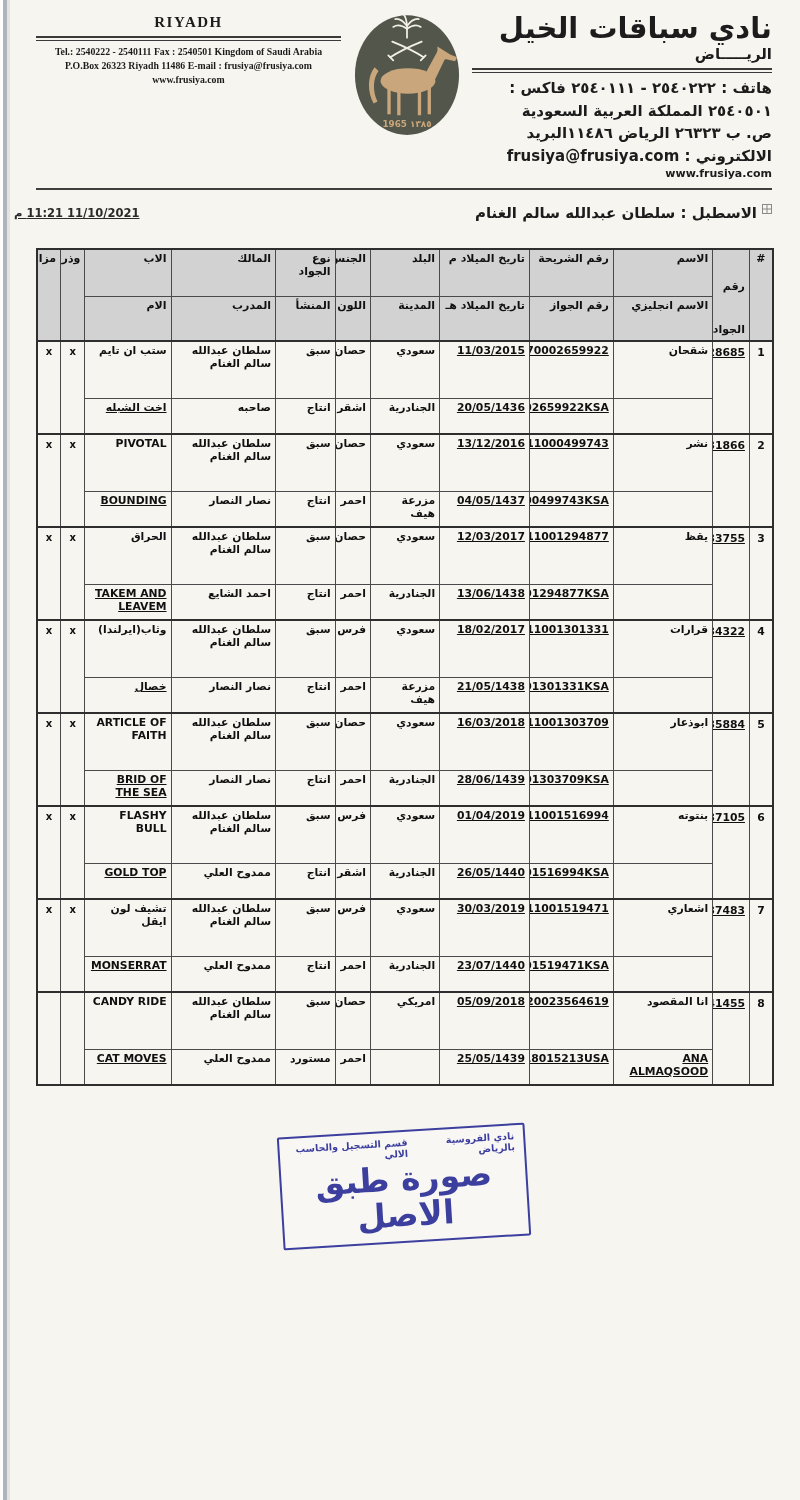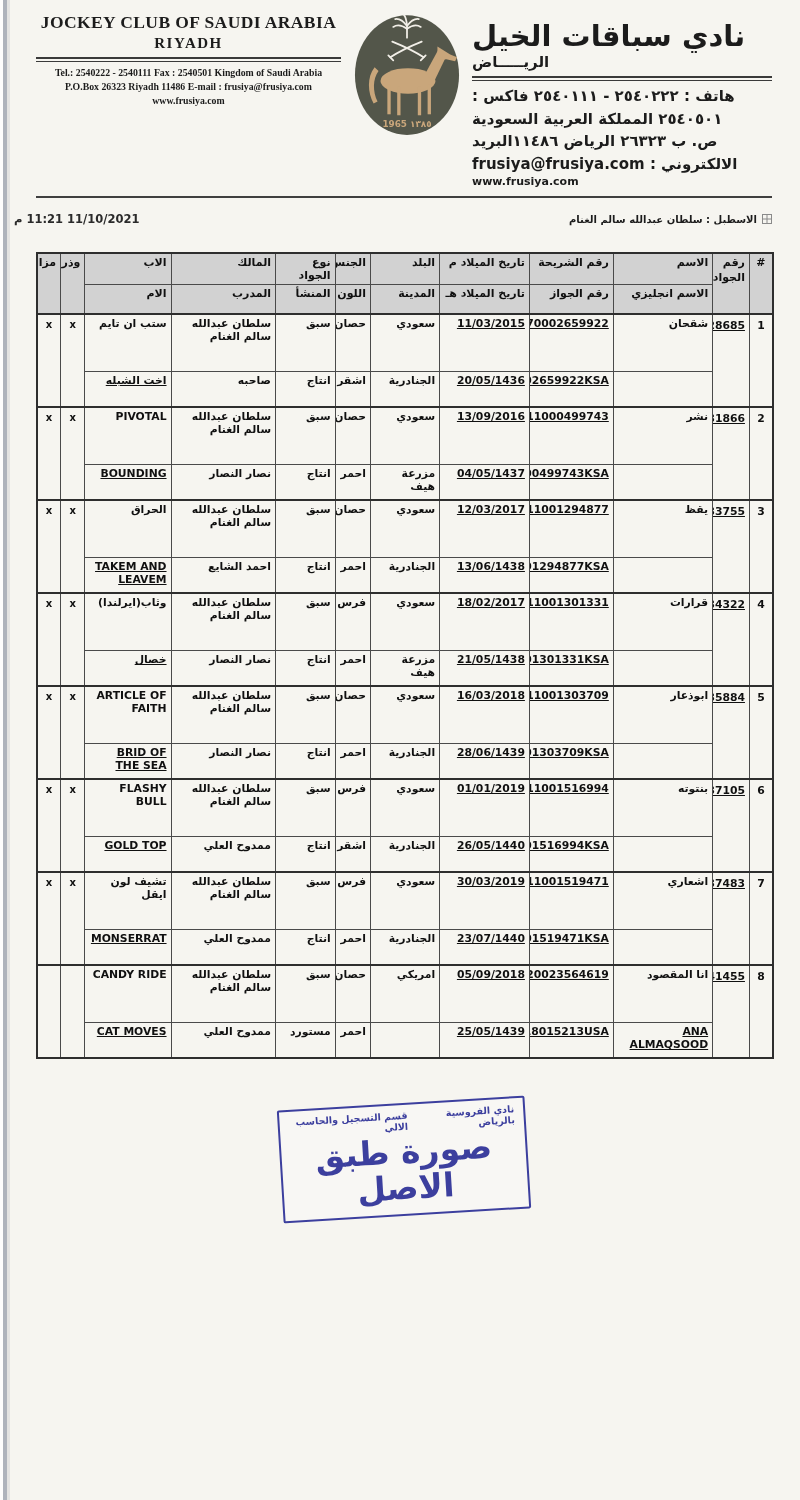--- a/index.html
+++ b/index.html
@@ -18,47 +18,47 @@
   .letterhead{
     display:flex;justify-content:space-between;align-items:flex-start;
     padding-top:12px;padding-bottom:8px;border-bottom:2px solid #3f3f3f;
   }
   .lh-left{width:305px;text-align:center;font-family:"Liberation Serif",serif;}
   .club-en{font-size:17.5px;font-weight:bold;letter-spacing:.4px;white-space:nowrap;}
   .city-en{font-size:15px;font-weight:bold;letter-spacing:1.5px;margin-top:2px;}
   .rule-double{height:2px;border-top:2px solid #3a3a3a;border-bottom:1px solid #3a3a3a;margin:5px 0 4px;}
   .contact-en{font-size:9.8px;font-weight:bold;line-height:1.45;}
   .lh-logo{width:108px;margin-top:0px;flex:0 0 auto;}
-  .lh-right{width:300px;text-align:left;margin-top:8px;}
+  .lh-right{width:300px;text-align:right;}
   .club-ar{font-size:29px;font-weight:bold;line-height:1.15;}
   .city-ar{font-size:15px;font-weight:bold;letter-spacing:1px;margin-top:0px;}
   .contact-ar{font-size:15px;font-weight:bold;line-height:1.5;direction:rtl;}
   .site-ar{font-size:11px;font-weight:bold;}
 
   
   .meta-row{display:flex;justify-content:space-between;align-items:center;margin-top:14px;}
-  .datetime{direction:rtl;text-align:left;font-size:11.5px;font-weight:bold;color:#2a2a2a;margin-left:-22px;}
-  .stable{direction:rtl;display:flex;gap:5px;font-size:10px;font-weight:bold;}
+  .datetime{direction:rtl;text-align:left;font-size:11.5px;font-weight:bold;color:#2a2a2a;margin-left:-22px;text-decoration:underline;}
+  .stable{direction:rtl;display:flex;gap:5px;font-size:15px;font-weight:bold;}
   .grid-icon{display:inline-block;line-height:0;}
 
   
   table.horse-table{
     direction:rtl;border-collapse:collapse;table-layout:fixed;
     width:738px;margin-top:26px;border:2px solid #2e2e2e;
     font-size:10.8px;font-weight:bold;color:#101010;
   }
   .horse-table thead{border-bottom:2.5px solid #2e2e2e;}
   .horse-table tbody{border-top:2px solid #2e2e2e;}
   .horse-table th,.horse-table td{
     border:1px solid #4a4a4a;padding:2px 4px;vertical-align:top;
     text-align:right;overflow:hidden;
   }
   .horse-table th{background:#d2d2d2;font-size:11px;height:24px;font-weight:bold;}
   th.c-center,td.c-center{text-align:center;}
-  .hno div{line-height:1.35;}
+  .hno div{line-height:1.35;margin-top:28px;}
   tr.sub1 td{height:52px;}
   tr.sub2 td{height:30px;}
   td.c-top{vertical-align:top;padding-top:4px;}
   td.c-mark{font-size:10px;}
   td.c-num{letter-spacing:0px;text-decoration:underline;}
 
   
   .stamp-wrap{display:flex;justify-content:center;margin-top:44px;}
   .stamp{
     direction:rtl;width:226px;border:2.5px solid #3c3f9e;border-radius:2px;
@@ -70,21 +70,20 @@
 </style>
 </head>
 <body>
 
 <div class="scan-strip"></div>
 
 <div class="content">
 
   <div class="letterhead">
     <div class="lh-left">
-      <div class="club-en">JOCKEY CLUB OF SAUDI ARABIA</div>
       <div class="city-en">RIYADH</div>
       <div class="rule-double"></div>
       <div class="contact-en">Tel.: 2540222 - 2540111  Fax : 2540501   Kingdom of Saudi Arabia</div>
       <div class="contact-en">P.O.Box 26323 Riyadh 11486   E-mail : frusiya@frusiya.com</div>
       <div class="contact-en">www.frusiya.com</div>
     </div>
 
     <div class="lh-logo">
       <svg width="108" height="128" viewBox="0 0 110 130">
         <ellipse cx="55" cy="64" rx="53" ry="61" fill="#53564a"></ellipse>
@@ -207,21 +206,21 @@
           <td>صاحبه</td>
           <td class="c-num">اخت الشبله</td>
         </tr>
       </tbody>
       <tbody>
         <tr class="sub1">
           <td class="c-center c-top" rowspan="2">2</td>
           <td class="c-top c-num" rowspan="2">31866</td>
           <td>نشر</td>
           <td class="c-num">111000499743</td>
-          <td class="c-num">13/09/2016</td>
+          <td class="c-num">13/12/2016</td>
           <td>سعودي</td>
           <td>حصان</td>
           <td>سبق</td>
           <td>سلطان عبدالله سالم الغنام</td>
           <td>PIVOTAL</td>
           <td class="c-center c-top c-mark" rowspan="2">x</td>
           <td class="c-center c-top c-mark" rowspan="2">x</td>
         </tr>
         <tr class="sub2">
           <td class="c-num"></td>
@@ -311,21 +310,21 @@
           <td>نصار النصار</td>
           <td class="c-num">BRID OF THE SEA</td>
         </tr>
       </tbody>
       <tbody>
         <tr class="sub1">
           <td class="c-center c-top" rowspan="2">6</td>
           <td class="c-top c-num" rowspan="2">37105</td>
           <td>بنتوته</td>
           <td class="c-num">111001516994</td>
-          <td class="c-num">01/01/2019</td>
+          <td class="c-num">01/04/2019</td>
           <td>سعودي</td>
           <td>فرس</td>
           <td>سبق</td>
           <td>سلطان عبدالله سالم الغنام</td>
           <td>FLASHY BULL</td>
           <td class="c-center c-top c-mark" rowspan="2">x</td>
           <td class="c-center c-top c-mark" rowspan="2">x</td>
         </tr>
         <tr class="sub2">
           <td class="c-num"></td>

